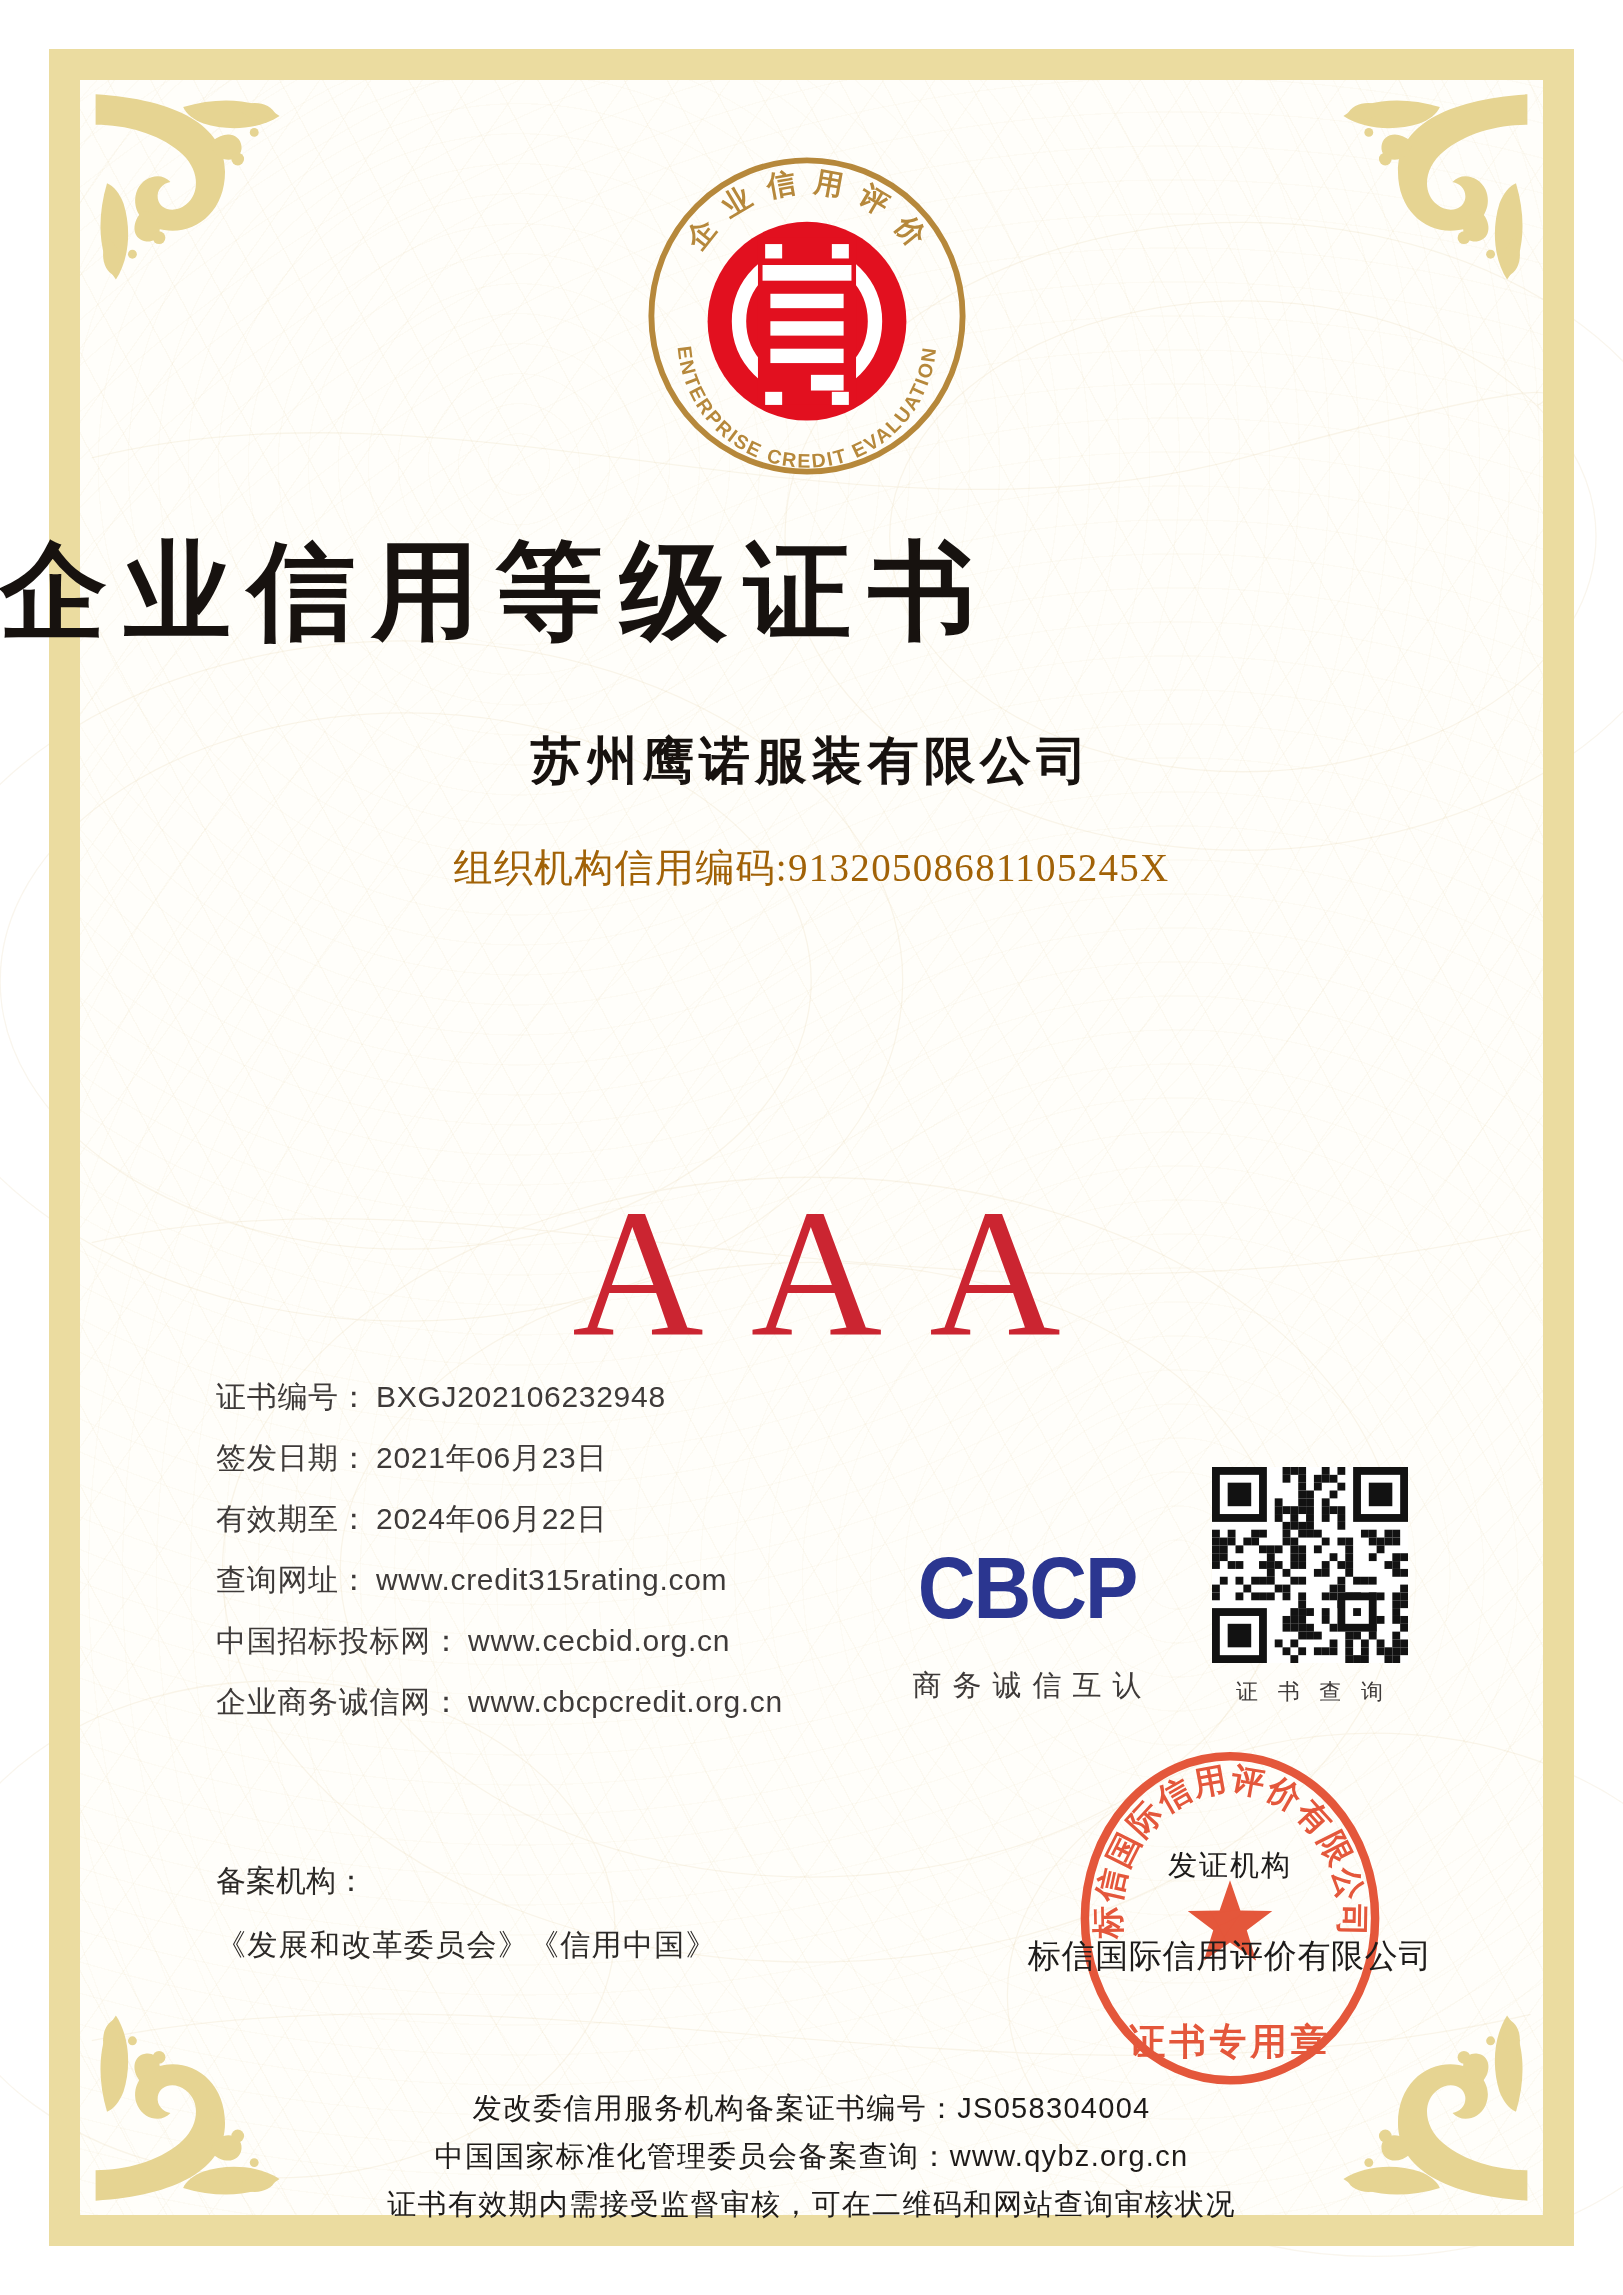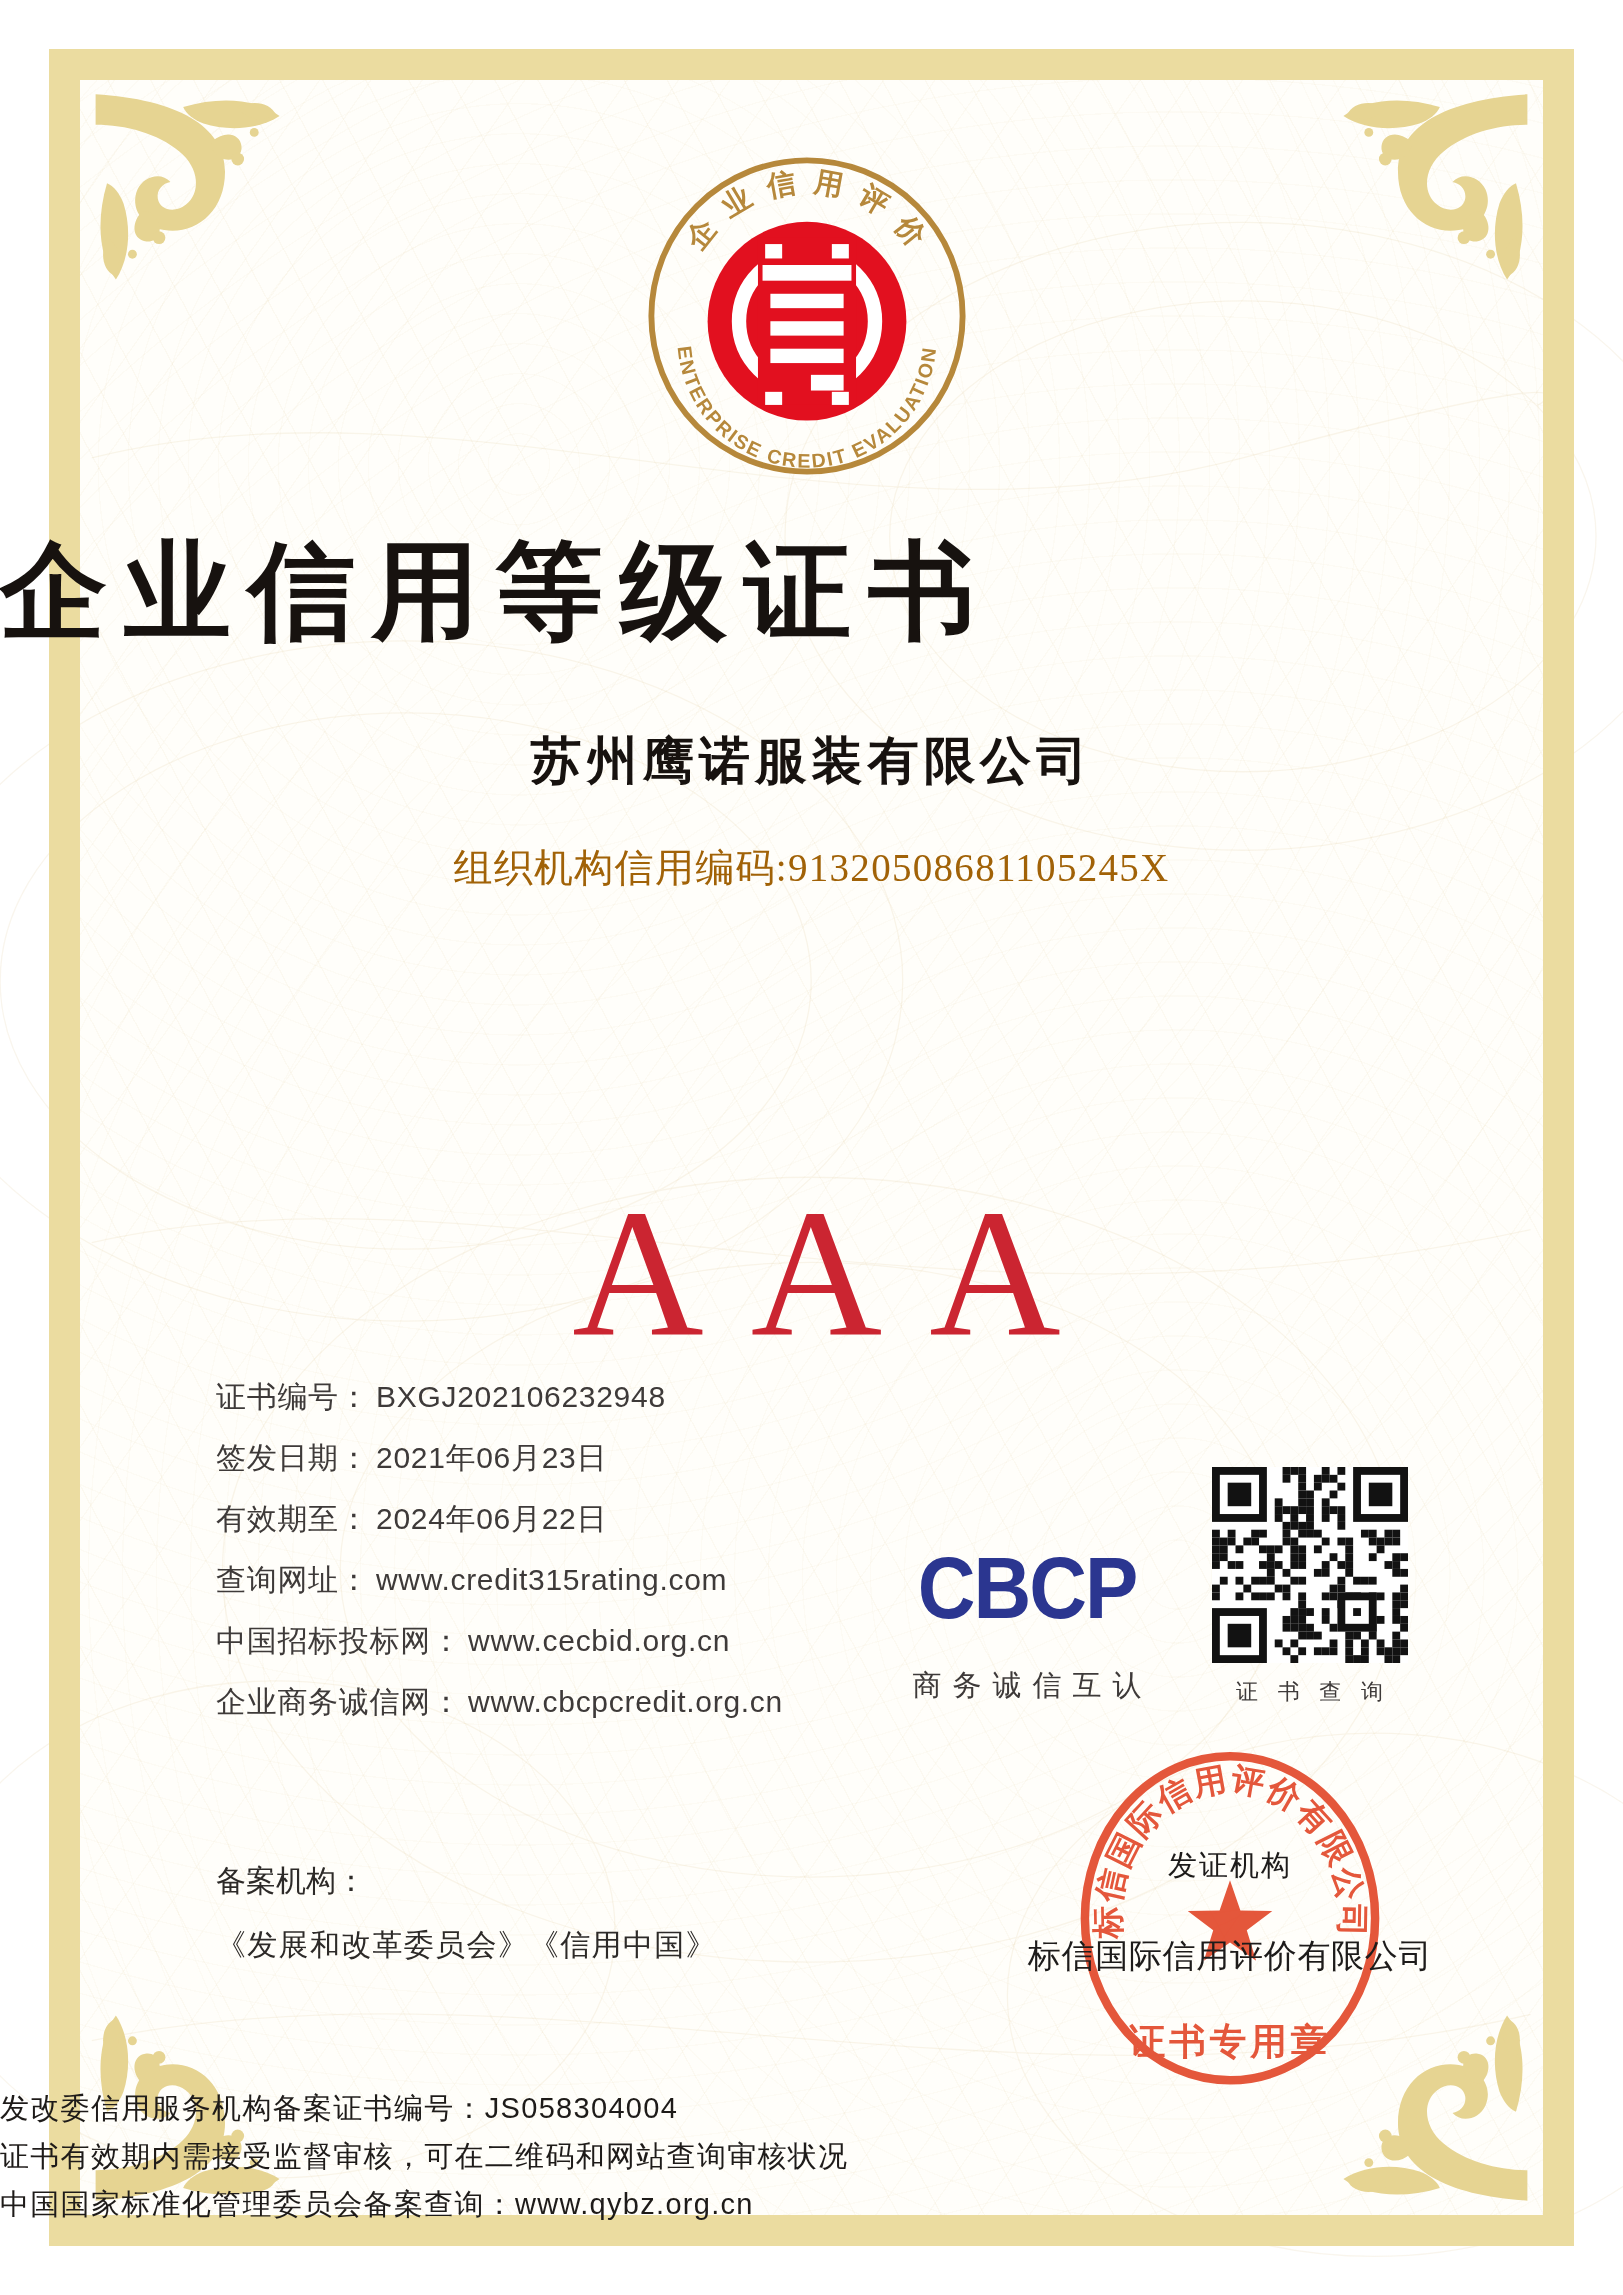--- a/index.html
+++ b/index.html
@@ -81,21 +81,21 @@
   .seal{position:absolute;left:1060px;top:1732px;z-index:4;}
   .seal-issuer-label{
     position:absolute;left:1060px;top:1846px;width:340px;text-align:center;z-index:5;
     font-size:29px;color:#1d1b1a;letter-spacing:2px;
   }
   .seal-issuer-name{
     position:absolute;left:1001px;top:1934px;width:458px;text-align:center;z-index:5;
     font-size:33px;color:#1d1b1a;letter-spacing:0.7px;white-space:nowrap;
   }
   .footer{
-    position:absolute;left:0;right:0;top:2084px;text-align:left;z-index:3;
+    position:absolute;left:0;right:0;top:2084px;text-align:center;z-index:3;
     font-size:29px;line-height:48px;color:#1e1b19;letter-spacing:1.3px;
   }
 </style>
 </head>
 <body>
 
 <div class="page">
 
   <div class="inner-bg"></div>
 
@@ -427,18 +427,18 @@
       </text>
       <polygon fill="#E2492B" points="260,227 275.9,273.2 324.7,274 285.7,303.3 300,350 260,322 220,350 234.3,303.3 195.3,274 244.1,273.2"></polygon>
       <text x="260" y="492" text-anchor="middle" font-size="56" font-weight="700" fill="#E2492B" letter-spacing="6">证书专用章</text>
     </g>
   </svg>
   <div class="seal-issuer-label">发证机构</div>
   <div class="seal-issuer-name">标信国际信用评价有限公司</div>
 
   <div class="footer">
     <div>发改委信用服务机构备案证书编号：JS058304004</div>
+    <div>中国国家标准化管理委员会备案查询：www.qybz.org.cn</div>
     <div>证书有效期内需接受监督审核，可在二维码和网站查询审核状况</div>
-    <div>中国国家标准化管理委员会备案查询：www.qybz.org.cn</div>
   </div>
 
 </div>
 
 
 </body></html>

